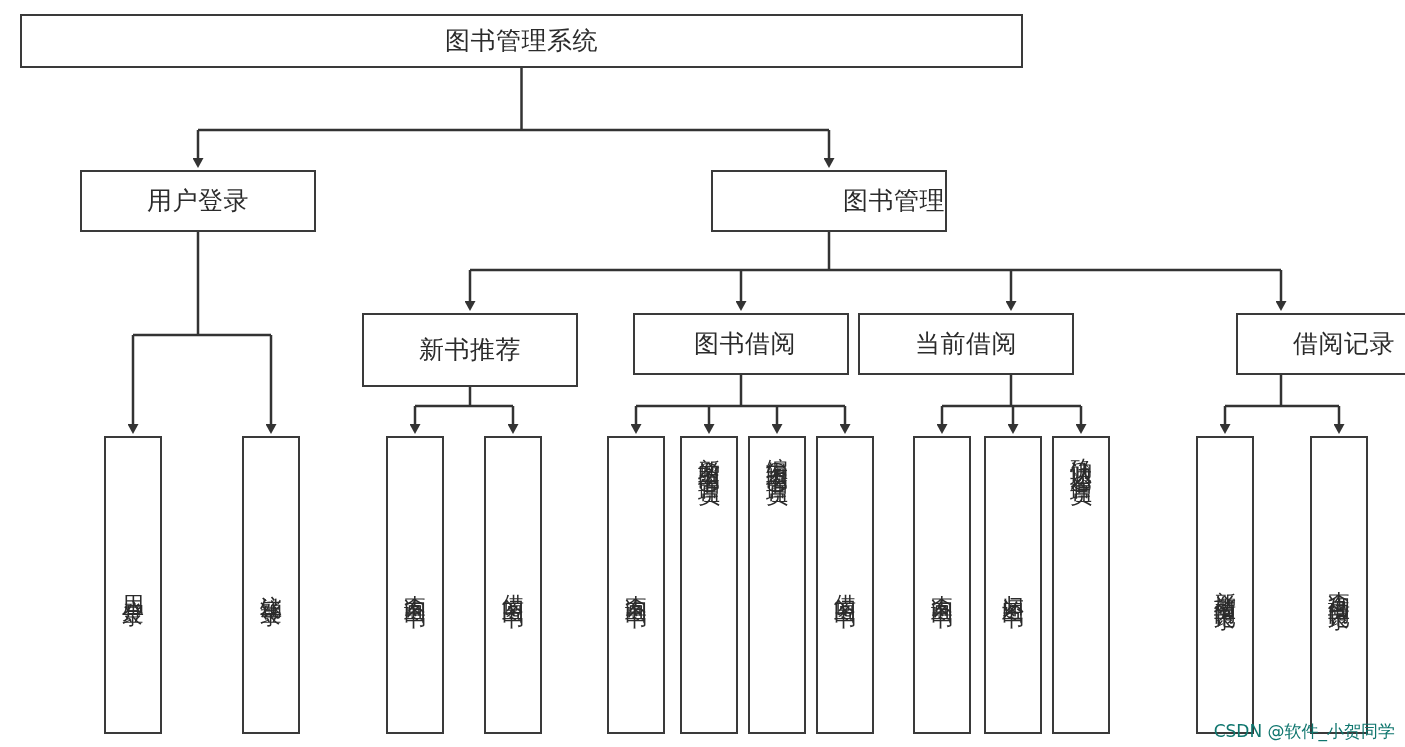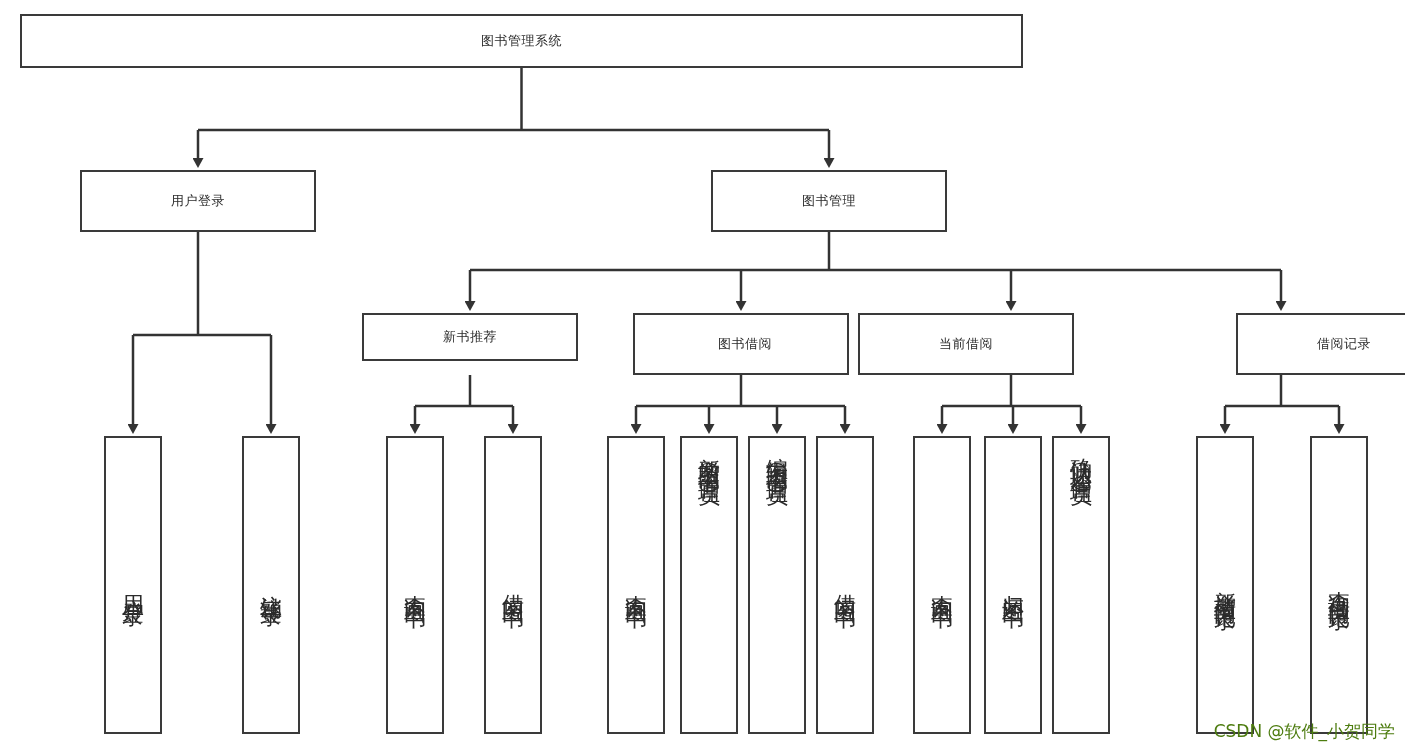--- a/index.html
+++ b/index.html
@@ -15,21 +15,21 @@
   .node-box{
     position:absolute;
     background:#ffffff;
     border:2.5px solid #3a3a3a;
     box-sizing:border-box;
     display:flex;
     align-items:center;
     justify-content:center;
   }
   .node-label{
-    font-size:13px;
+    font-size:25px;
     color:#2b2b2b;
     line-height:1.15;
     white-space:nowrap;
     letter-spacing:0.5px;
   }
 
   .leaf-box{
     position:absolute;
     background:#ffffff;
     border:2.5px solid #3a3a3a;
@@ -48,21 +48,21 @@
     line-height:1;
     white-space:nowrap;
     padding:2px 0;
   }
 
   #watermark{
     position:absolute;
     right:10px;
     bottom:4px;
     font-size:17px;
-    color:#4d7c0f;
+    color:#0f766e;
     white-space:nowrap;
     pointer-events:none;
     margin-top:20px;
   }
 </style>
 </head>
 <body>
 
 <div id="diagram-root">
   <svg id="tree" viewBox="0 0 1405 747" xmlns="http://www.w3.org/2000/svg">
@@ -108,24 +108,24 @@
       </g>
   </svg>
 
   <div id="node-layer">
       <div class="node-box" style="left: 20px; top: 14px; width: 1003px; height: 54px;">
         <span class="node-label">图书管理系统</span>
       </div>
       <div class="node-box" style="left: 80px; top: 170px; width: 236px; height: 62px;">
         <span class="node-label">用户登录</span>
       </div>
-      <div class="node-box" style="left: 711px; top: 170px; width: 236px; height: 62px;">
+      <div class="node-box" style="left: 711px; top: 170px; width: 236px; height: 62px; justify-content: flex-end;">
         <span class="node-label">图书管理</span>
       </div>
-      <div class="node-box" style="left: 362px; top: 313px; width: 216px; height: 48px;">
+      <div class="node-box" style="left: 362px; top: 313px; width: 216px; height: 74px;">
         <span class="node-label">新书推荐</span>
       </div>
       <div class="node-box" style="left: 633px; top: 313px; width: 216px; height: 62px; padding-left: 8px;">
         <span class="node-label">图书借阅</span>
       </div>
       <div class="node-box" style="left: 858px; top: 313px; width: 216px; height: 62px;">
         <span class="node-label">当前借阅</span>
       </div>
       <div class="node-box" style="left: 1236px; top: 313px; width: 216px; height: 62px;">
         <span class="node-label">借阅记录</span>

